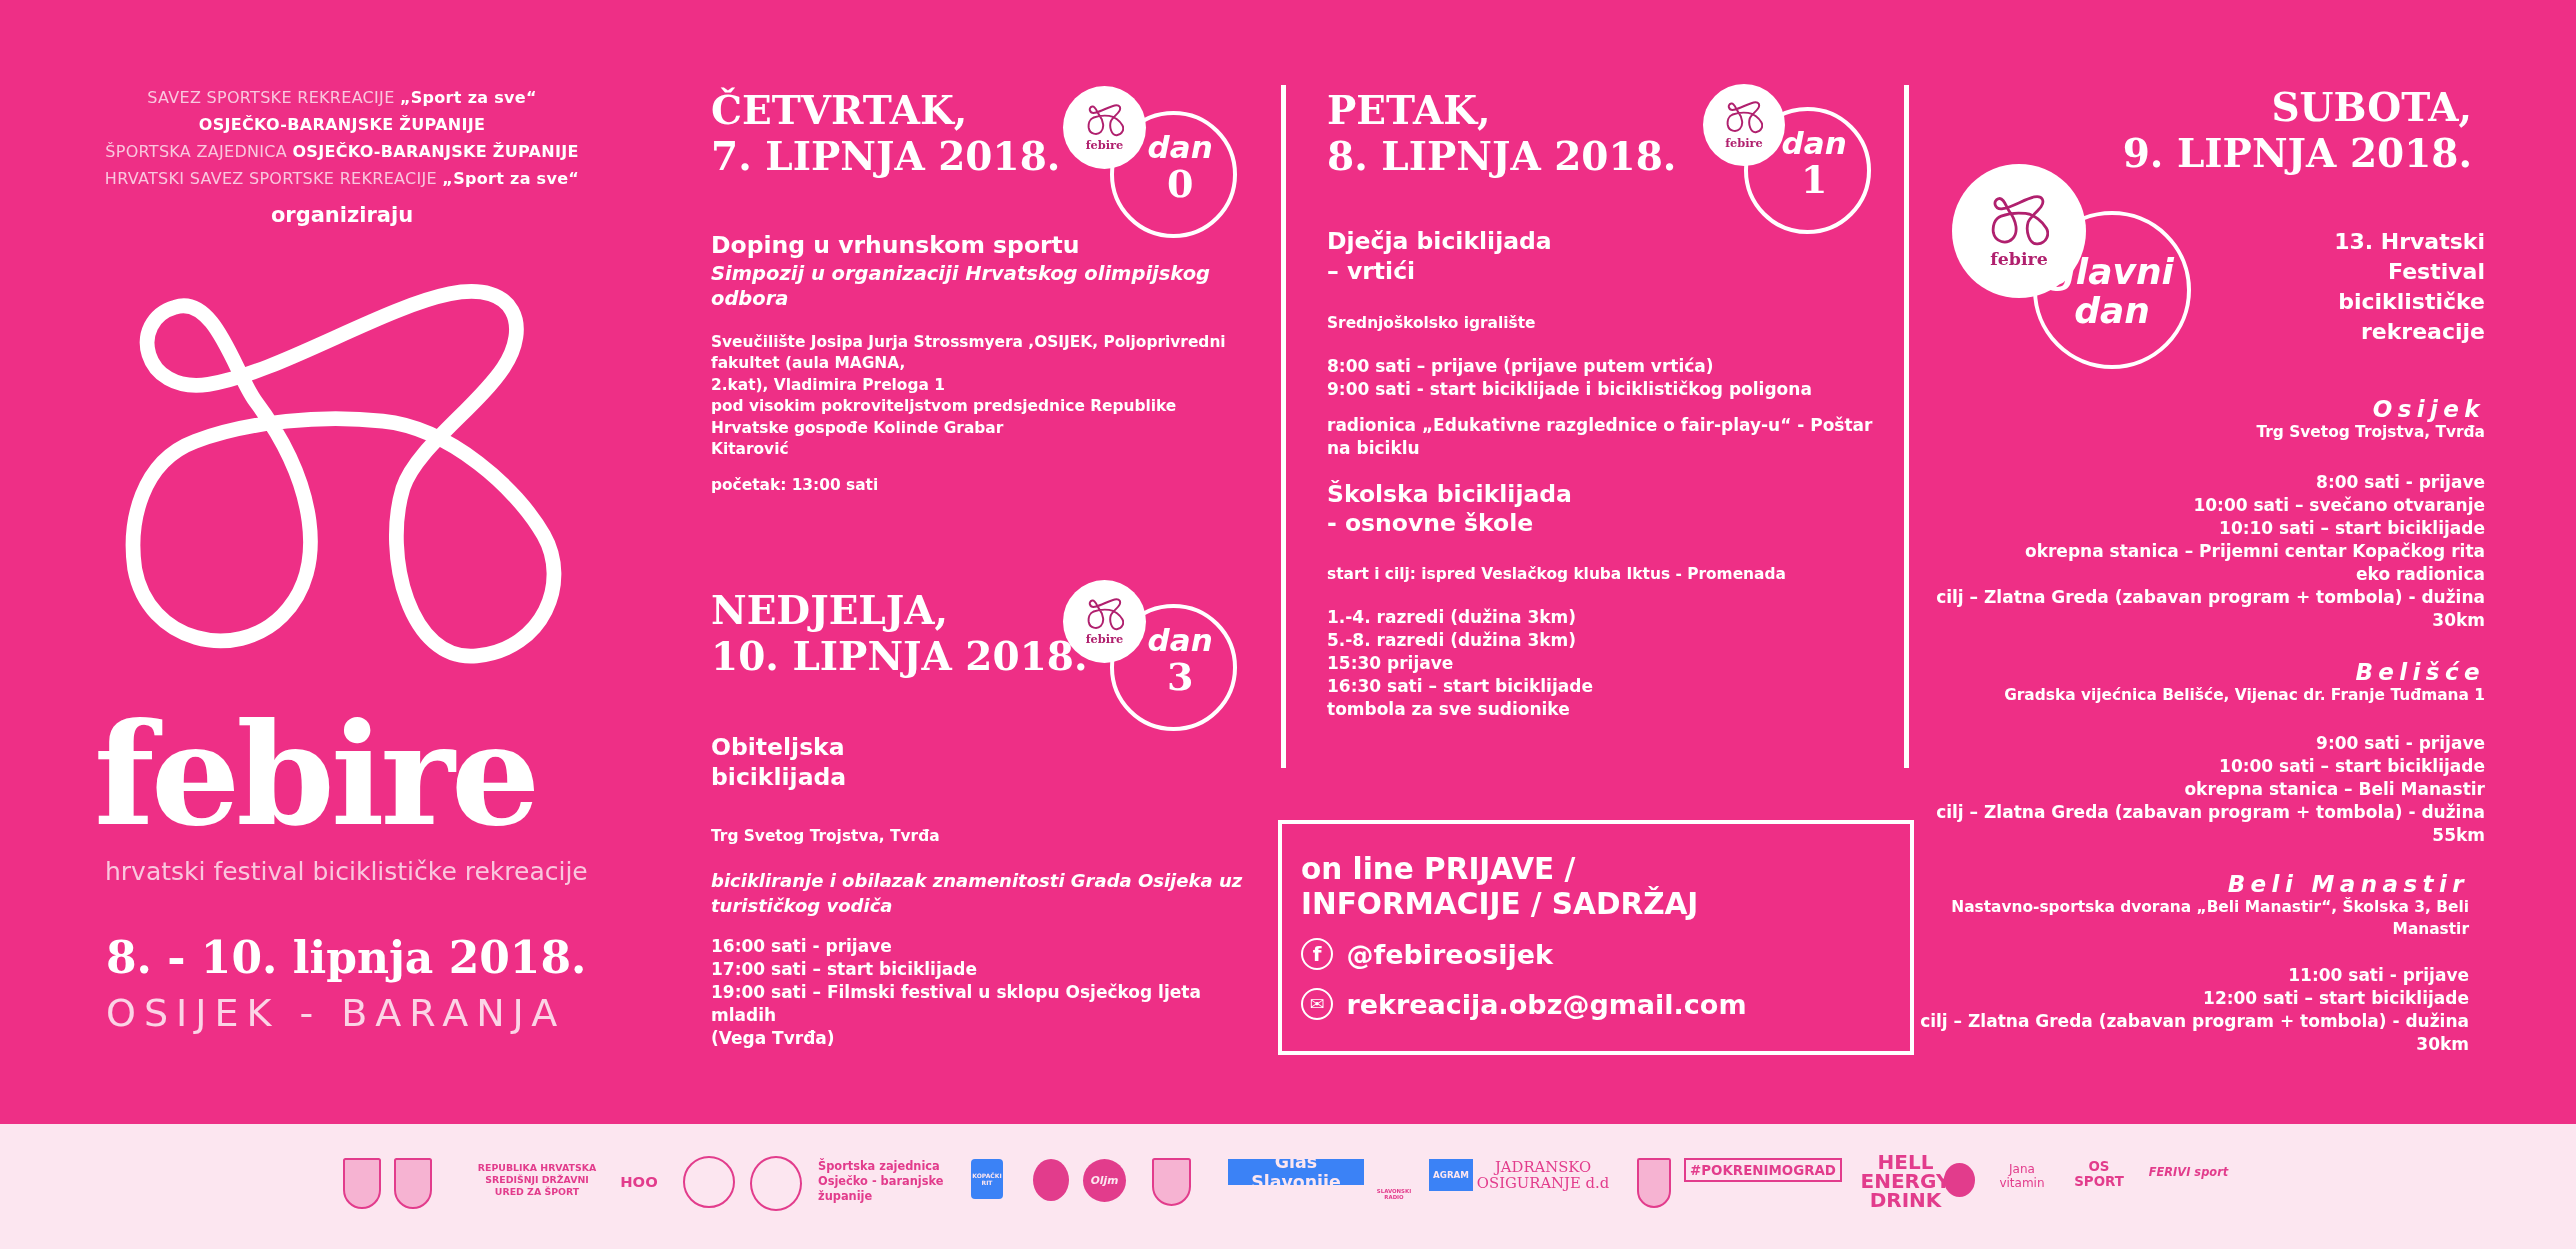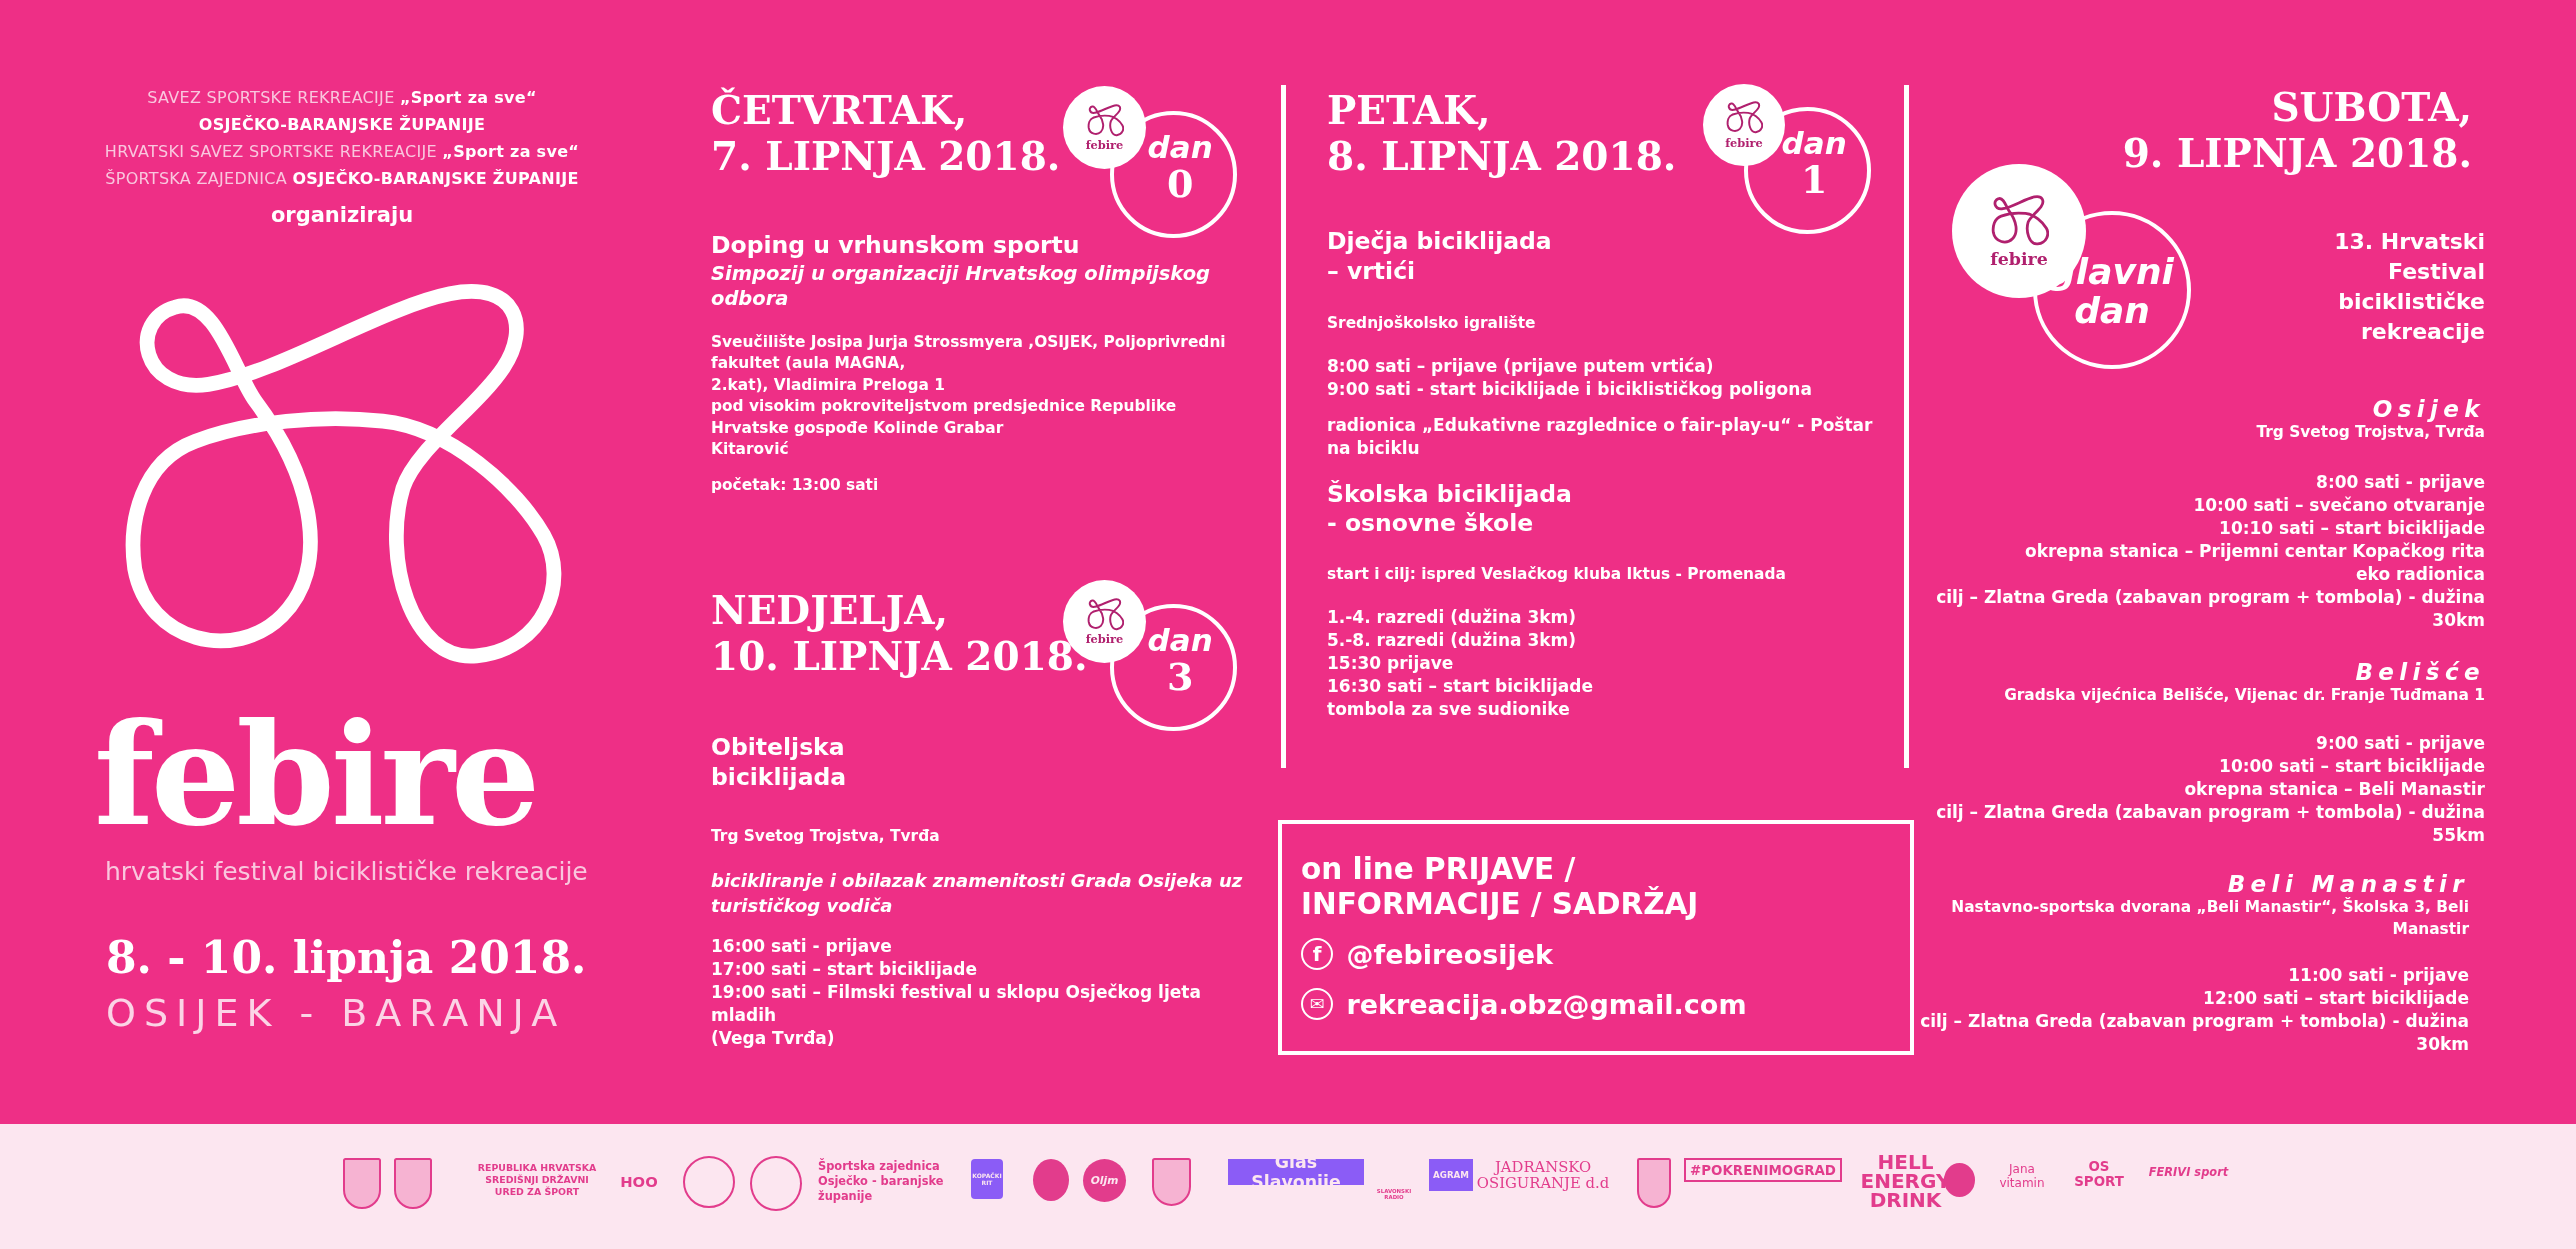--- a/index.html
+++ b/index.html
@@ -49,30 +49,30 @@
   .contact-row { display: flex; align-items: center; font-size: 27px; font-weight: bold; }
   .contact-icon { width: 32px; height: 32px; border: 2px solid #FFFFFF; border-radius: 50%; box-sizing: border-box; display: flex; align-items: center; justify-content: center; font-size: 20px; margin-right: 13.4px; }
 
   
   .footer { left: 0; top: 1124px; width: 2576px; height: 125px; background: #FCE6F0; }
   .sponsor { position: absolute; color: #E23C8C; font-weight: bold; display: flex; align-items: center; justify-content: center; text-align: center; }
   .sp-shield { border: 2px solid #E23C8C; border-radius: 2.7px 2.7px 20px 20px; background: #F6B3D2; }
   .sp-circle { border: 2px solid #E23C8C; border-radius: 50%; background: #FCE6F0; }
   .sp-fillcircle { border-radius: 50%; background: #E23C8C; color: #FCE6F0; }
   .sp-boxed { border: 2.7px solid #E23C8C; }
-  .sp-solid { background: #8b5cf6; color: #FCE6F0; }
+  .sp-solid { background: #3b82f6; color: #FCE6F0; }
 </style>
 </head>
 <body>
 
 <div class="abs org-lines">
   <div><span class="light">SAVEZ SPORTSKE REKREACIJE </span><span class="strong">„Sport za sve“</span></div>
   <div><span class="strong">OSJEČKO-BARANJSKE ŽUPANIJE</span></div>
+  <div><span class="light">ŠPORTSKA ZAJEDNICA </span><span class="strong">OSJEČKO-BARANJSKE ŽUPANIJE</span></div>
   <div><span class="light">HRVATSKI SAVEZ SPORTSKE REKREACIJE </span><span class="strong">„Sport za sve“</span></div>
-  <div><span class="light">ŠPORTSKA ZAJEDNICA </span><span class="strong">OSJEČKO-BARANJSKE ŽUPANIJE</span></div>
 </div>
 <div class="abs org-verb">organiziraju</div>
 
 <svg class="abs big-logo" viewBox="0 0 690 610" fill="none" stroke="#FFFFFF" stroke-width="22" stroke-linecap="round" stroke-linejoin="round">
   <path d="M230 200 C 200 160, 170 40, 110 60 C 40 80, 60 190, 160 175 C 260 160, 420 60, 520 40 C 620 20, 640 90, 600 150 C 560 210, 470 270, 450 330 C 420 430, 460 590, 560 580 C 660 570, 700 470, 660 400 C 620 330, 520 240, 420 230 C 330 220, 220 230, 140 260 C 60 290, 40 380, 50 450 C 70 560, 200 590, 270 520 C 340 450, 320 320, 230 200 Z"></path>
 </svg>
 
 <div class="abs wordmark serif">febire</div>
 <div class="abs tagline">hrvatski festival biciklističke rekreacije</div>
 <div class="abs dates serif">8. - 10. lipnja 2018.</div>

